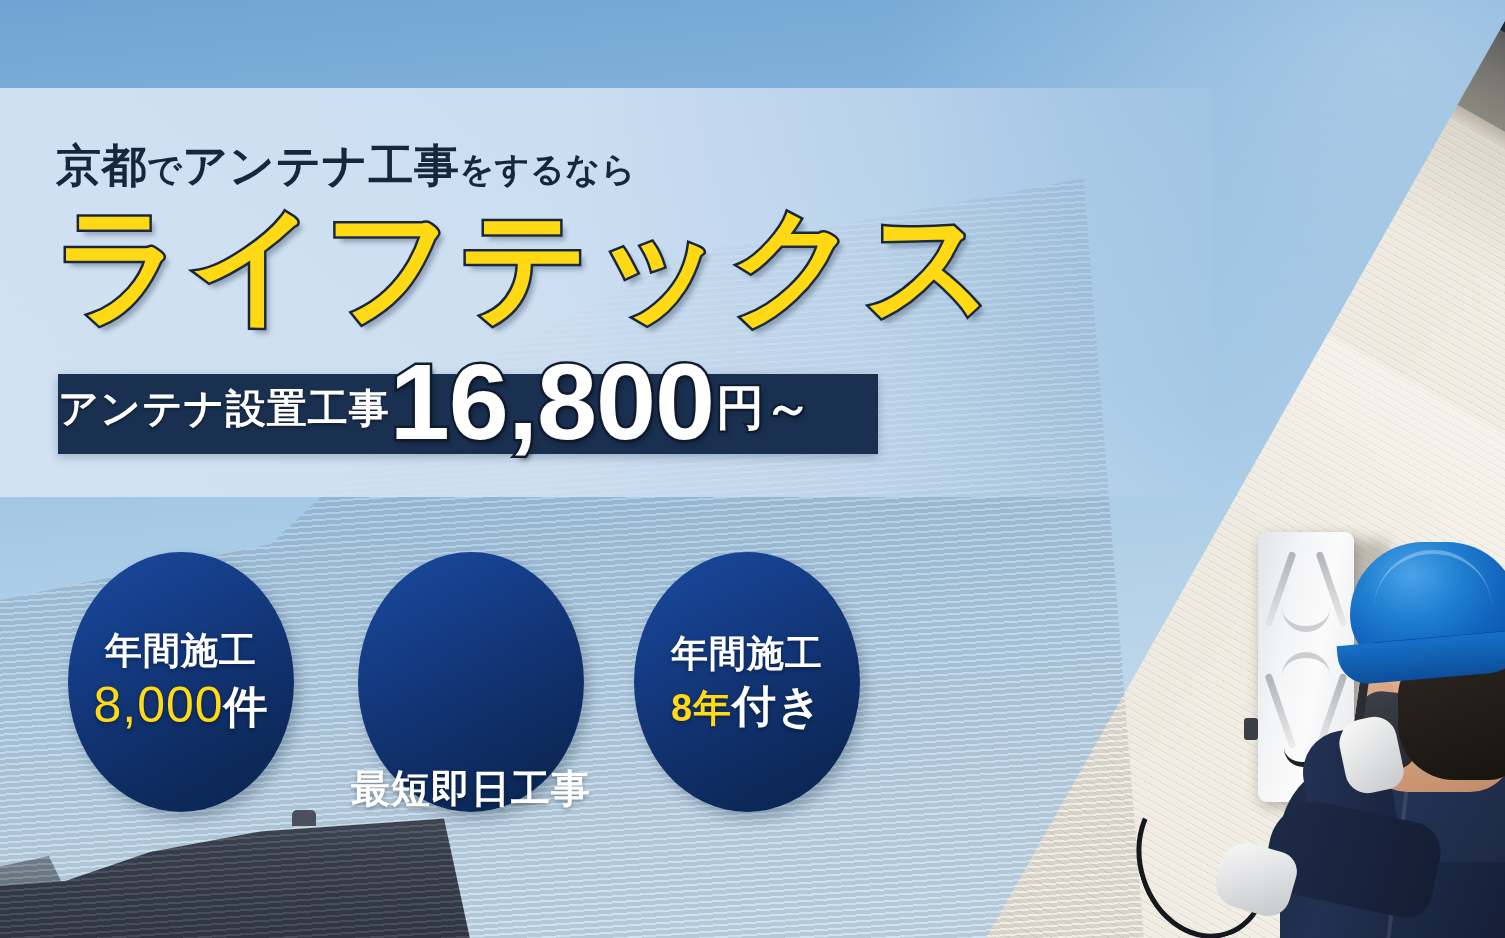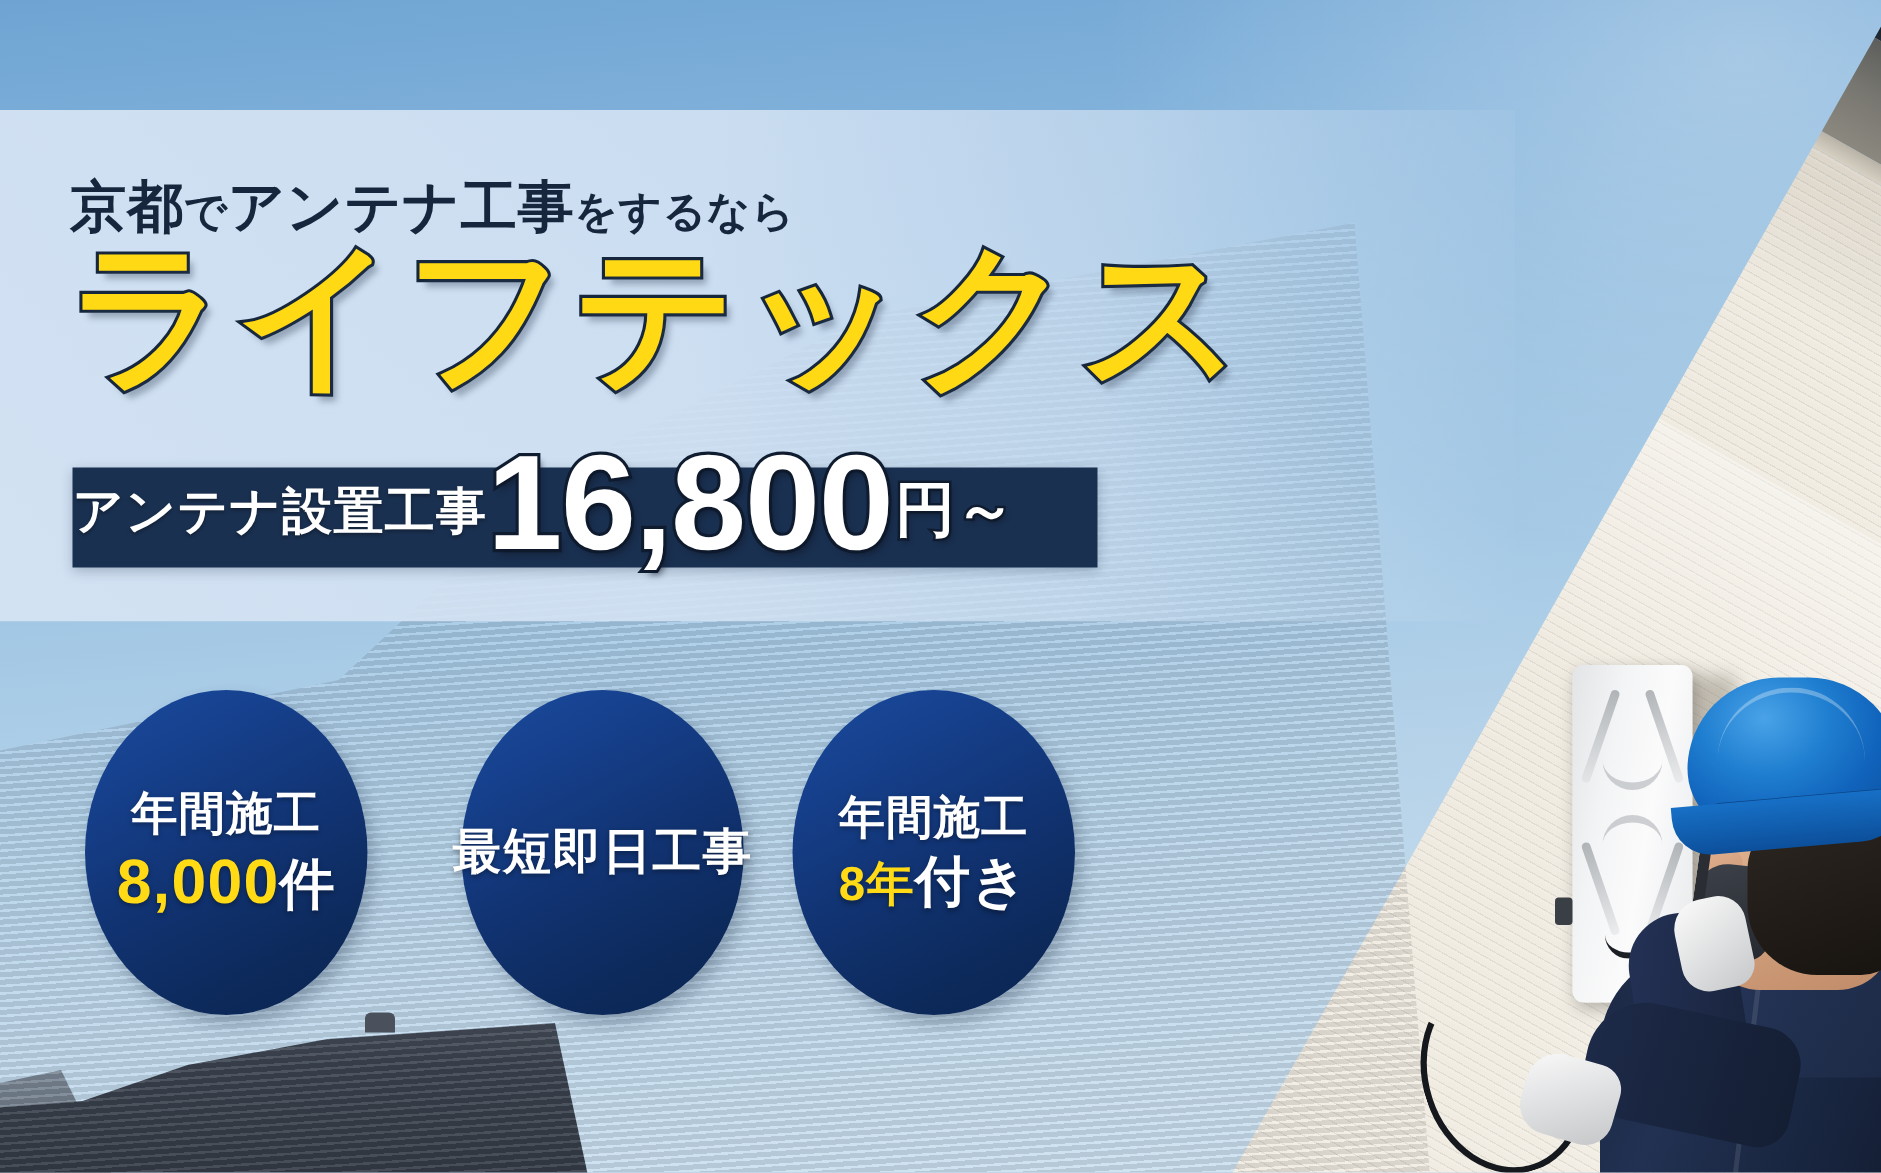--- a/index.html
+++ b/index.html
@@ -222,21 +222,21 @@
   .content{position:absolute;left:0;top:0;width:1505px;height:679px;}
 
   .subtitle{
     position:absolute;left:56px;top:136px;
     color:#16263c;font-weight:700;letter-spacing:.5px;white-space:nowrap;
   }
   .subtitle .big{font-size:45px;}
   .subtitle .sm{font-size:34px;}
 
   .brand{
-    position:absolute;left:54px;top:184px;
+    position:absolute;left:54px;top:196px;
     font-size:128px;font-weight:900;letter-spacing:4px;
     color:#FFD914;white-space:nowrap;line-height:1.08;
     -webkit-text-stroke:5px #16263c;
     paint-order:stroke fill;
     text-shadow:5px 6px 5px rgba(40,55,78,.34);
   }
 
   .price-bar{
     position:absolute;left:58px;top:374px;width:820px;height:80px;
     background:#1a3050;
@@ -269,28 +269,28 @@
   
   .badges{position:absolute;left:68px;top:552px;width:820px;height:262px;}
   .badge{
     position:absolute;width:226px;height:260px;border-radius:50%;
     background:linear-gradient(152deg,#1a4a9e 0%,#16408c 24%,#113372 52%,#0d2a5c 78%,#0a2450 100%);
     box-shadow:5px 7px 13px rgba(40,56,80,.30);
     display:flex;flex-direction:column;align-items:center;justify-content:center;
     text-align:center;line-height:1.18;
   }
   .badge:nth-child(1){left:0px;}
-  .badge:nth-child(2){left:301px;}
+  .badge:nth-child(2){left:290px;justify-content:flex-end;}
   .badge:nth-child(3){left:566px;}
   .b-line{
     font-size:37px;font-weight:700;color:#ffffff;letter-spacing:1px;
     text-shadow:0 2px 4px rgba(0,0,0,.35);white-space:nowrap;
   }
   .b-line.accent{font-size:44px;margin-top:4px;}
-  .b-line .hl{color:#FFDA15;font-weight:700;font-size:50px;}
+  .b-line .hl{color:#FFDA15;font-weight:400;font-size:50px;}
   .b-line .hl-sm{color:#FFDA15;font-weight:700;font-size:38px;}
   .b-single{font-size:39px;}
 </style>
 </head>
 <body>
 
 <div class="stage">
 
   <div class="photo">
     <div class="sky"></div>

